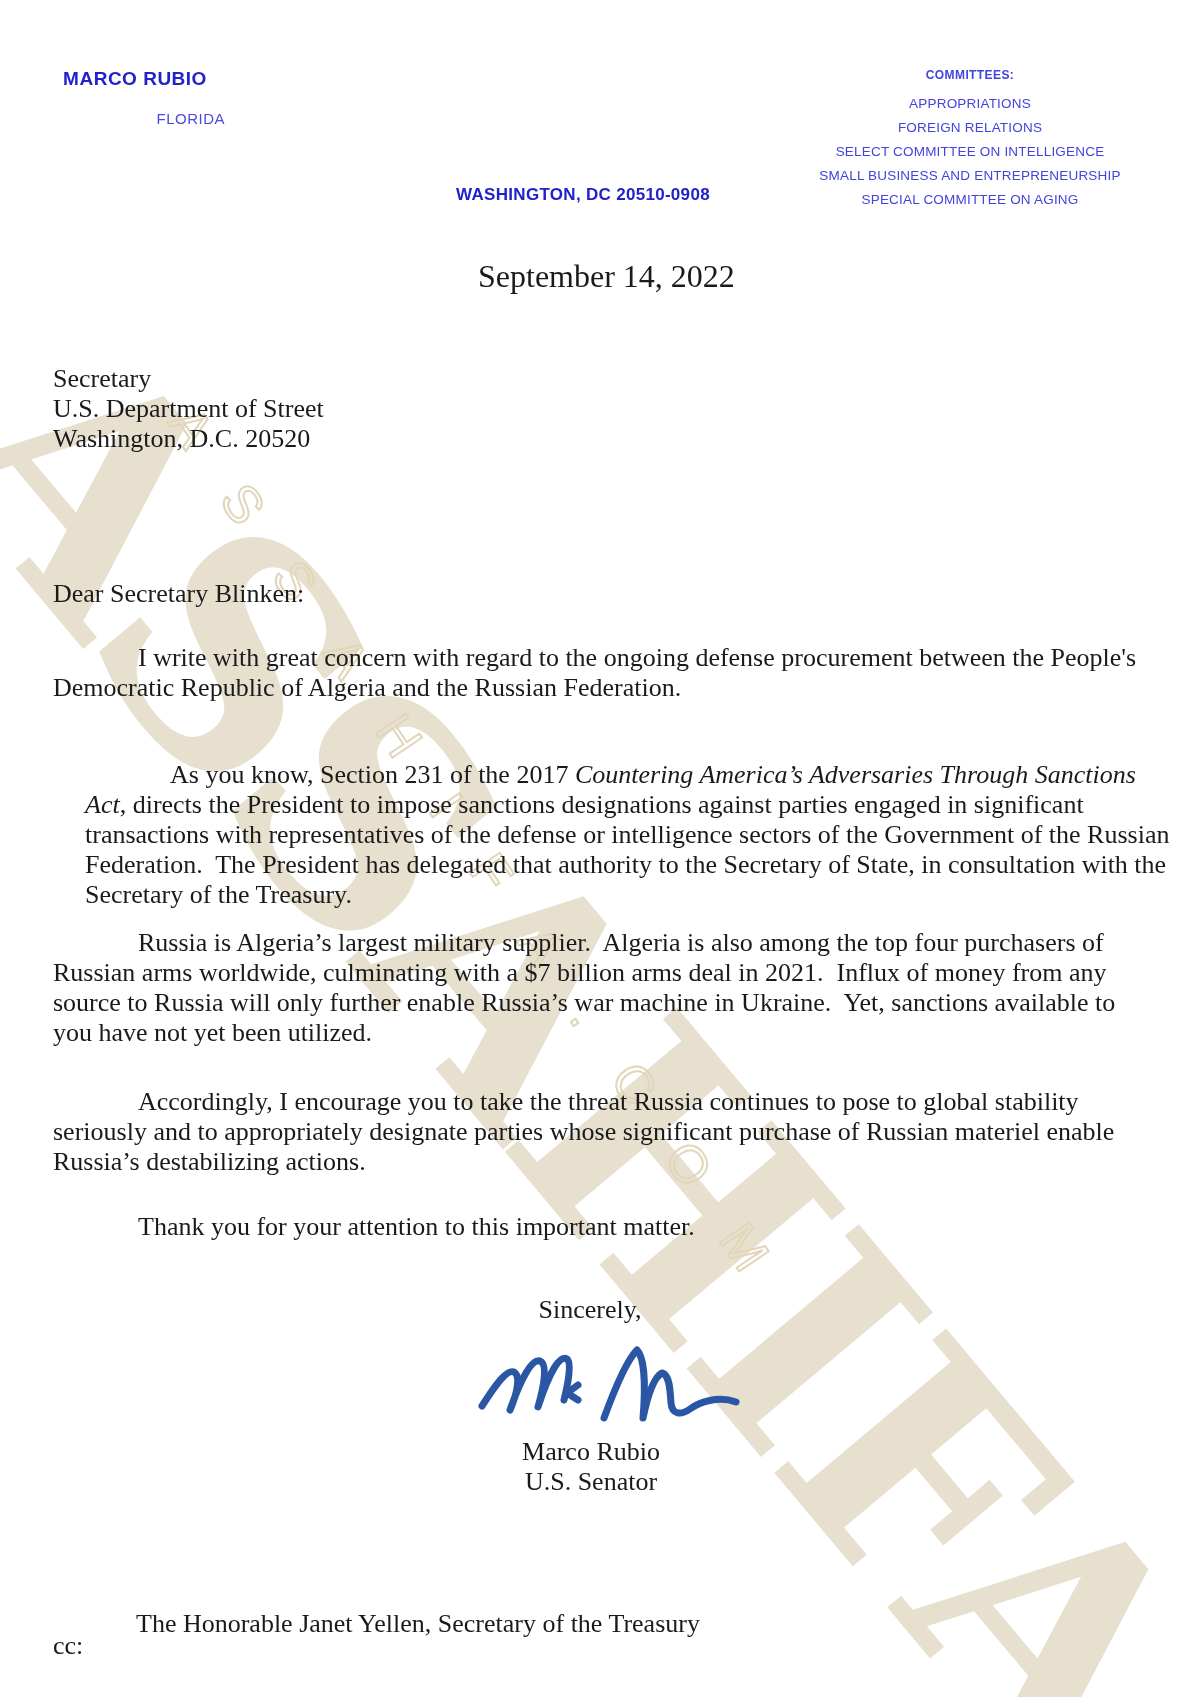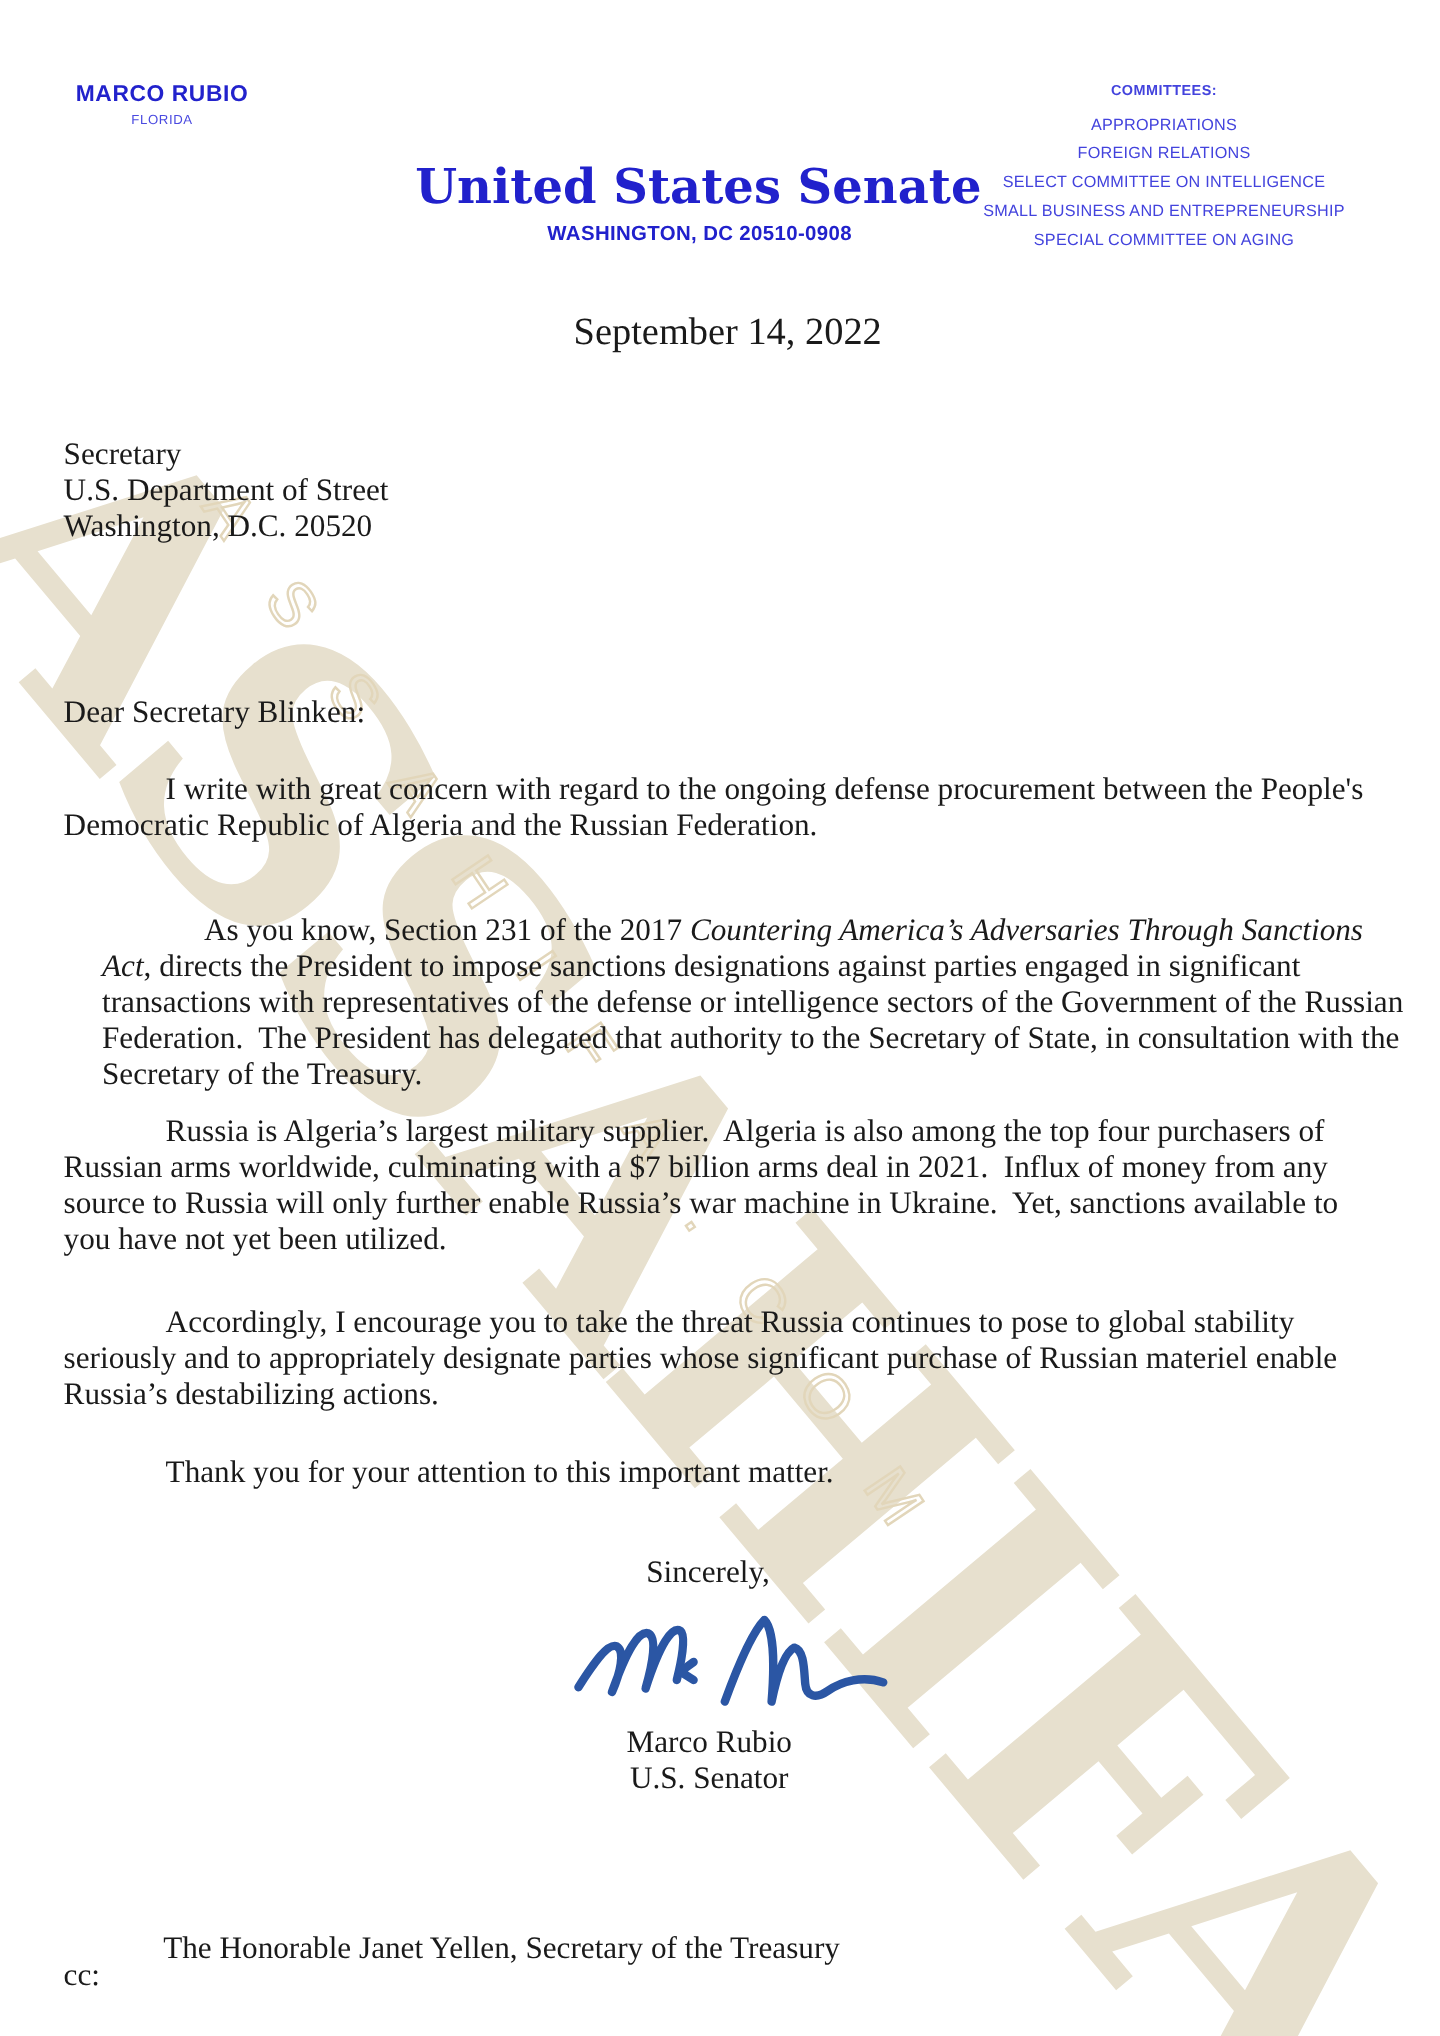--- a/index.html
+++ b/index.html
@@ -39,21 +39,21 @@
     line-height:1;
     user-select:none;
   }
   
   .sender{
     position:absolute;left:45px;top:68px;width:180px;
     text-align:center;z-index:1;
     font-family:"Liberation Sans", sans-serif;
   }
   .sender-name{font-size:19px;font-weight:bold;color:#2222cc;letter-spacing:.5px;}
-  .sender-state{font-size:11px;color:#4a4ae0;margin-top:4px;letter-spacing:.5px;}
+  .sender-state{font-size:15px;color:#4a4ae0;margin-top:20px;letter-spacing:.5px;text-align:right;}
   .senate-title{
     position:absolute;left:582px;top:132px;transform:translateX(-50%);
     font-family:"DejaVu Serif", serif;
     font-size:40px;font-weight:bold;color:#2121cc;
     white-space:nowrap;z-index:1;
   }
   .senate-address{
     position:absolute;left:583px;top:185px;transform:translateX(-50%);
     font-family:"Liberation Sans", sans-serif;
     font-size:17px;font-weight:bold;color:#2121cc;
@@ -99,21 +99,20 @@
 <div id="letter-page">
 
   <div class="wm-big">ASSAHIFA</div>
   <div class="wm-url">ASSAHIFA.COM</div>
 
   <div class="sender">
     <div class="sender-name">MARCO RUBIO</div>
     <div class="sender-state">FLORIDA</div>
   </div>
 
-  <div class="senate-title">United States Senate</div>
   <div class="senate-address">WASHINGTON, DC 20510-0908</div>
 
   <div class="committees">
     <div class="committees-label">COMMITTEES:</div>
     <div class="committee-item">APPROPRIATIONS</div>
     <div class="committee-item">FOREIGN RELATIONS</div>
     <div class="committee-item">SELECT COMMITTEE ON INTELLIGENCE</div>
     <div class="committee-item">SMALL BUSINESS AND ENTREPRENEURSHIP</div>
     <div class="committee-item">SPECIAL COMMITTEE ON AGING</div>
   </div>

